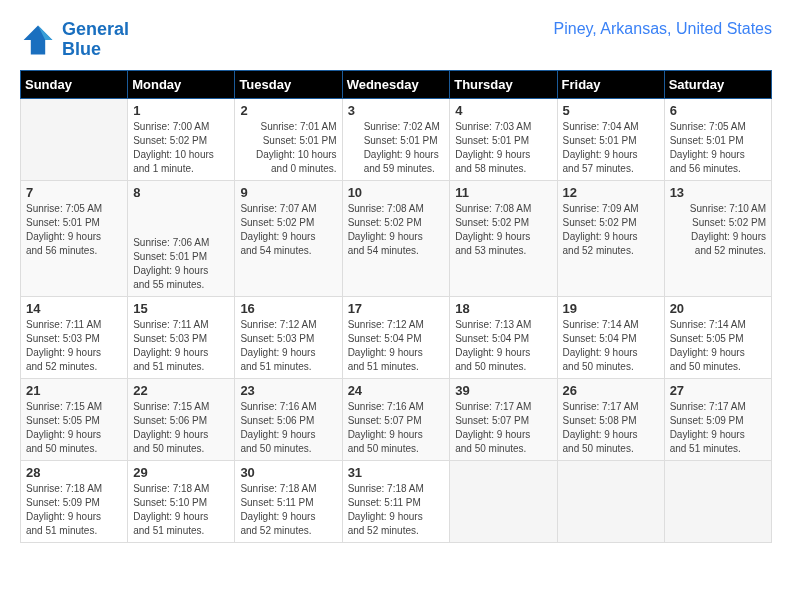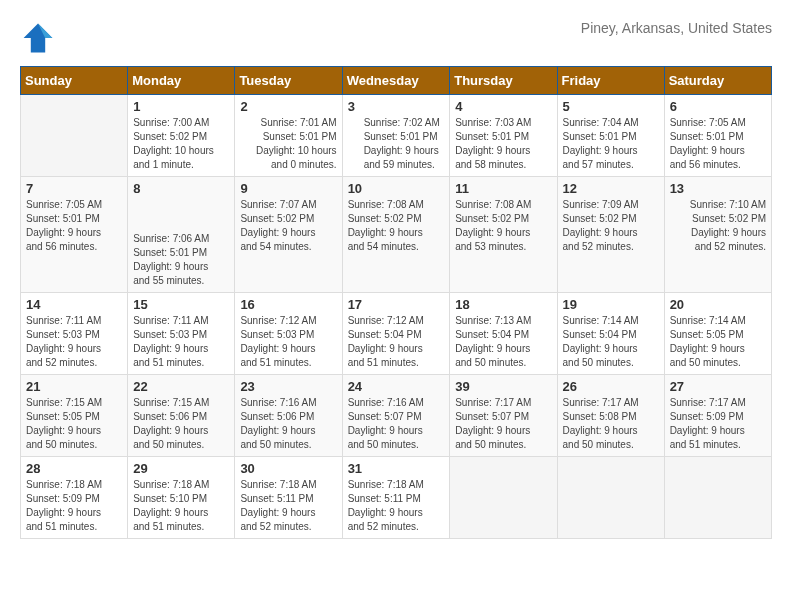--- a/index.html
+++ b/index.html
@@ -36,30 +36,30 @@
     }
     .title-block {
       text-align: right;
     }
     .month-title {
       font-size: 32px;
       font-weight: bold;
       color: #333;
     }
     .location {
-      font-size: 14px;
-      color: #737373;
+      font-size: 16px;
+      color: #3b82f6;
     }
     .calendar {
       width: 100%;
       border-collapse: collapse;
       border: 1px solid #ccc;
     }
     .calendar th {
-      background: #a16207;
+      background: #000000;
       color: #fff;
       font-size: 13px;
       font-weight: bold;
       padding: 6px 4px;
       text-align: left;
       border: 1px solid #1a5a9a;
     }
     .calendar td {
       border: 1px solid #ddd;
       vertical-align: top;
@@ -94,20 +94,24 @@
   </style>
 </head>
 <body>
 
 <div class="header">
   <div class="logo">
     <svg class="logo-icon" viewBox="0 0 40 40">
       <polygon points="20,4 36,20 28,20 28,36 12,36 12,20 4,20" fill="#1a6fbf"></polygon>
       <polygon points="20,4 36,20 28,20" fill="#3a9fd8"></polygon>
     </svg>
+    <div class="logo-text">
+      <div><span>General</span></div>
+      <div><span style="color:#1a6fbf;">Blue</span></div>
+    </div>
   </div>
   <div class="title-block">
     <div class="location">Piney, Arkansas, United States</div>
   </div>
 </div>
 
 <table class="calendar">
   <thead>
     <tr>
     <th>Sunday</th>

